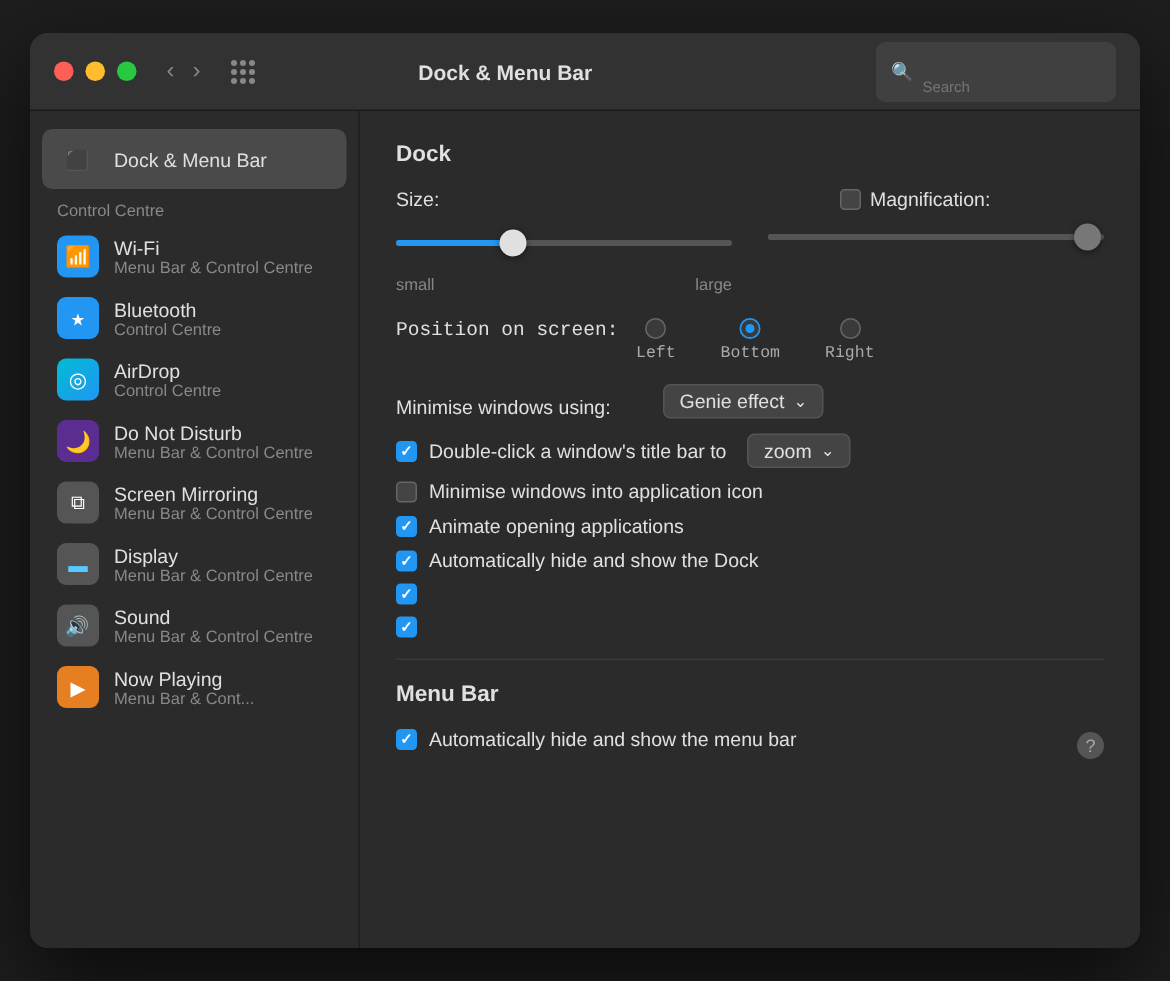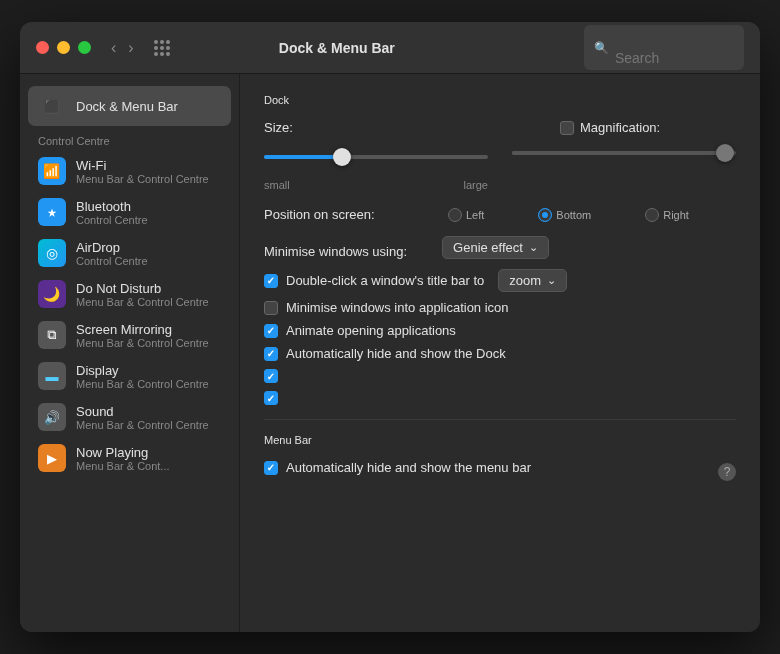--- a/index.html
+++ b/index.html
@@ -89,21 +89,21 @@
     }
     .search-icon-svg {
       color: #888;
       font-size: 12px;
     }
     .search-input {
       background: none;
       border: none;
       outline: none;
       color: #888;
-      font-size: 14px;
+      font-size: 10px;
       width: 120px;
       margin-top: 21px;
     }
     .content {
       display: flex;
       flex: 1;
       overflow: hidden;
     }
     .sidebar {
       width: 220px;
@@ -158,22 +158,22 @@
       padding: 8px 10px 4px;
       font-weight: 500;
     }
     .main-panel {
       flex: 1;
       padding: 20px 24px;
       overflow-y: auto;
       background: #2b2b2b;
     }
     .section-title {
-      font-size: 11px;
-      font-weight: 400;
+      font-size: 15px;
+      font-weight: 700;
       color: #e0e0e0;
       margin-bottom: 14px;
     }
     .setting-label {
       font-size: 13px;
       color: #e0e0e0;
       min-width: 120px;
     }
     .slider-track {
       position: relative;
@@ -230,40 +230,40 @@
     .checkbox-small {
       width: 14px;
       height: 14px;
       background: #444;
       border-radius: 3px;
       border: 1px solid #666;
       flex-shrink: 0;
     }
     .position-row {
       display: flex;
-      align-items: flex-end;
+      align-items: flex-start;
       margin-bottom: 14px;
       gap: 0;
+      font-family: Liberation Mono, monospace;
     }
     .position-label {
       font-size: 13px;
       color: #e0e0e0;
       min-width: 160px;
     }
     .position-options {
       display: flex;
       gap: 30px;
     }
     .position-option {
       display: flex;
-      flex-direction: row;
+      flex-direction: column;
       align-items: center;
       gap: 4px;
       cursor: pointer;
-      margin-left: 24px;
     }
     .radio-circle {
       width: 14px;
       height: 14px;
       border-radius: 50%;
       border: 1.5px solid #666;
       background: #3a3a3a;
     }
     .radio-circle.selected {
       border-color: #2196f3;

